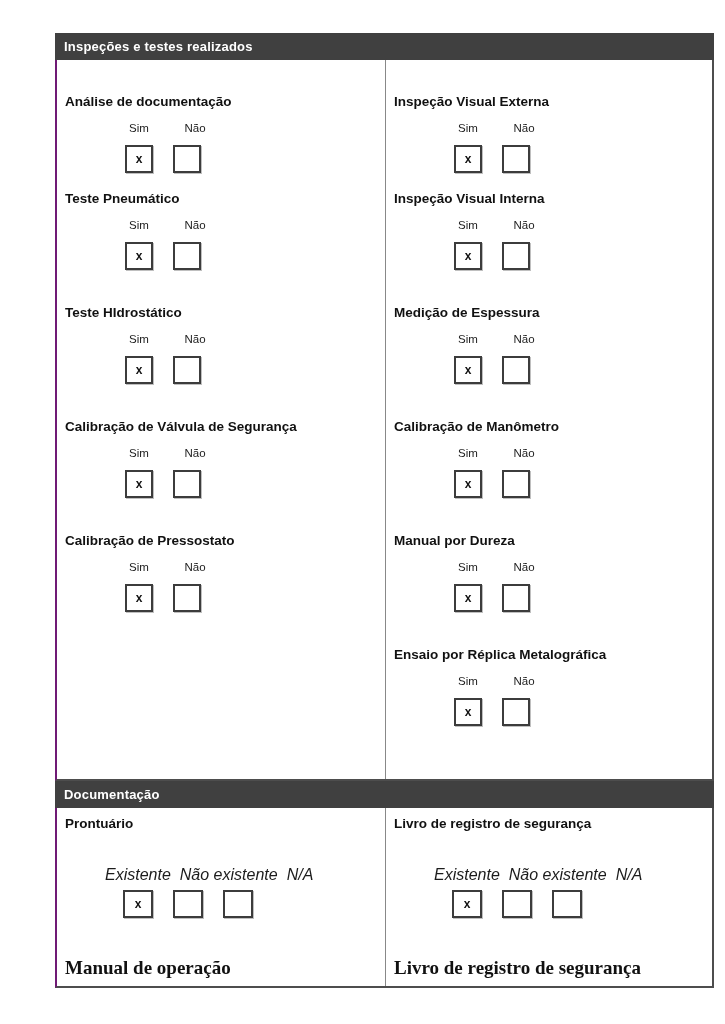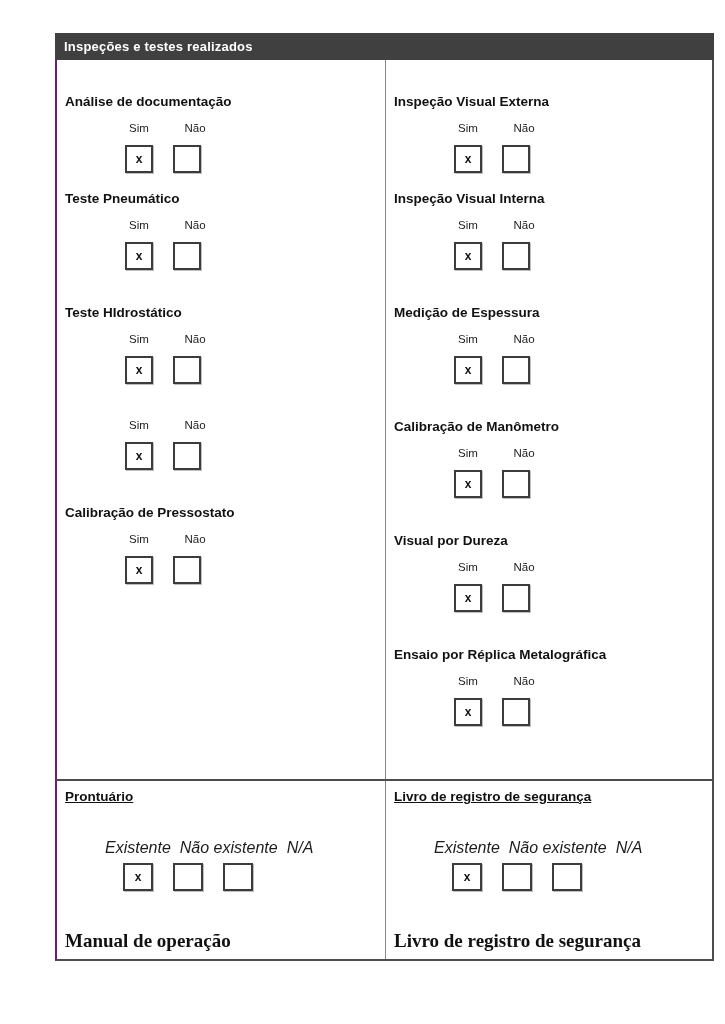--- a/index.html
+++ b/index.html
@@ -99,21 +99,20 @@
     line-height: 1;
   }
 
   
   .doc-label-top {
     margin-top: 8px;
     font-size: 13.5px;
     font-weight: bold;
     line-height: 16px;
     white-space: nowrap;
-    text-decoration: underline;
   }
   .doc-optrow {
     display: flex;
     gap: 9px;
     margin-left: 40px;
     margin-top: 36px;
     font-size: 16px;
     line-height: 13px;
     color: #1c1c1c;
     white-space: nowrap;
@@ -183,20 +182,21 @@
           </div>
           <div class="boxrow">
             <div class="cb">
                 <span class="mark">x</span>
               </div>
             <div class="cb"></div>
           </div>
         </div>
 
         <div class="item">
+          <div class="item-label">Calibração de Válvula de Segurança</div>
           <div class="optrow">
             <span class="optlab">Sim</span>
             <span class="optlab">Não</span>
           </div>
           <div class="boxrow">
             <div class="cb">
                 <span class="mark">x</span>
               </div>
             <div class="cb"></div>
           </div>
@@ -270,21 +270,21 @@
           </div>
           <div class="boxrow">
             <div class="cb">
                 <span class="mark">x</span>
               </div>
             <div class="cb"></div>
           </div>
         </div>
 
         <div class="item">
-          <div class="item-label">Visual por Dureza</div>
+          <div class="item-label">Manual por Dureza</div>
           <div class="optrow">
             <span class="optlab">Sim</span>
             <span class="optlab">Não</span>
           </div>
           <div class="boxrow">
             <div class="cb">
                 <span class="mark">x</span>
               </div>
             <div class="cb"></div>
           </div>
@@ -300,20 +300,21 @@
             <div class="cb">
                 <span class="mark">x</span>
               </div>
             <div class="cb"></div>
           </div>
         </div>
 
       </div>
     </div>
 
+    <div class="bar">Documentação</div>
 
     <div class="section-body body-docs">
 
       <div class="col col-left">
         <div class="doc-label-top">Prontuário</div>
         <div class="doc-optrow">
           <span>Existente</span>
           <span>Não existente</span>
           <span>N/A</span>
         </div>

